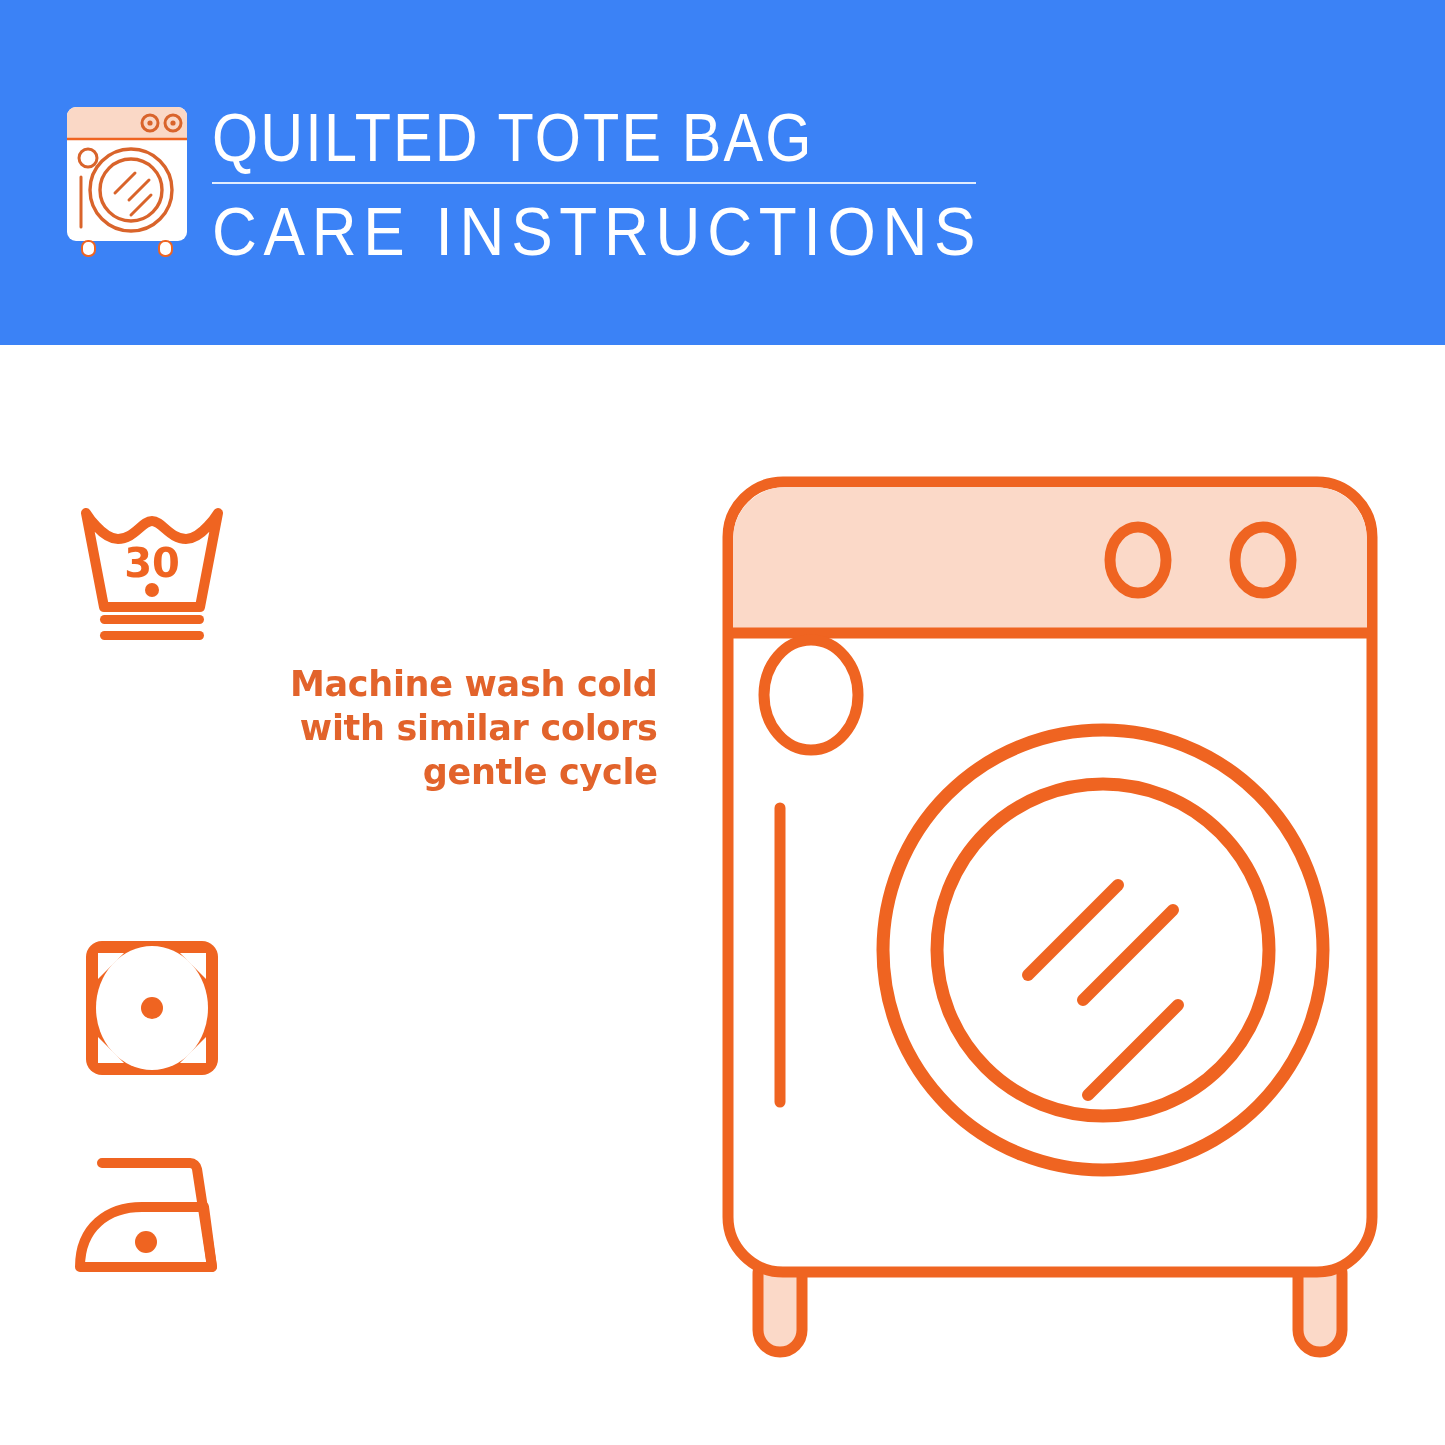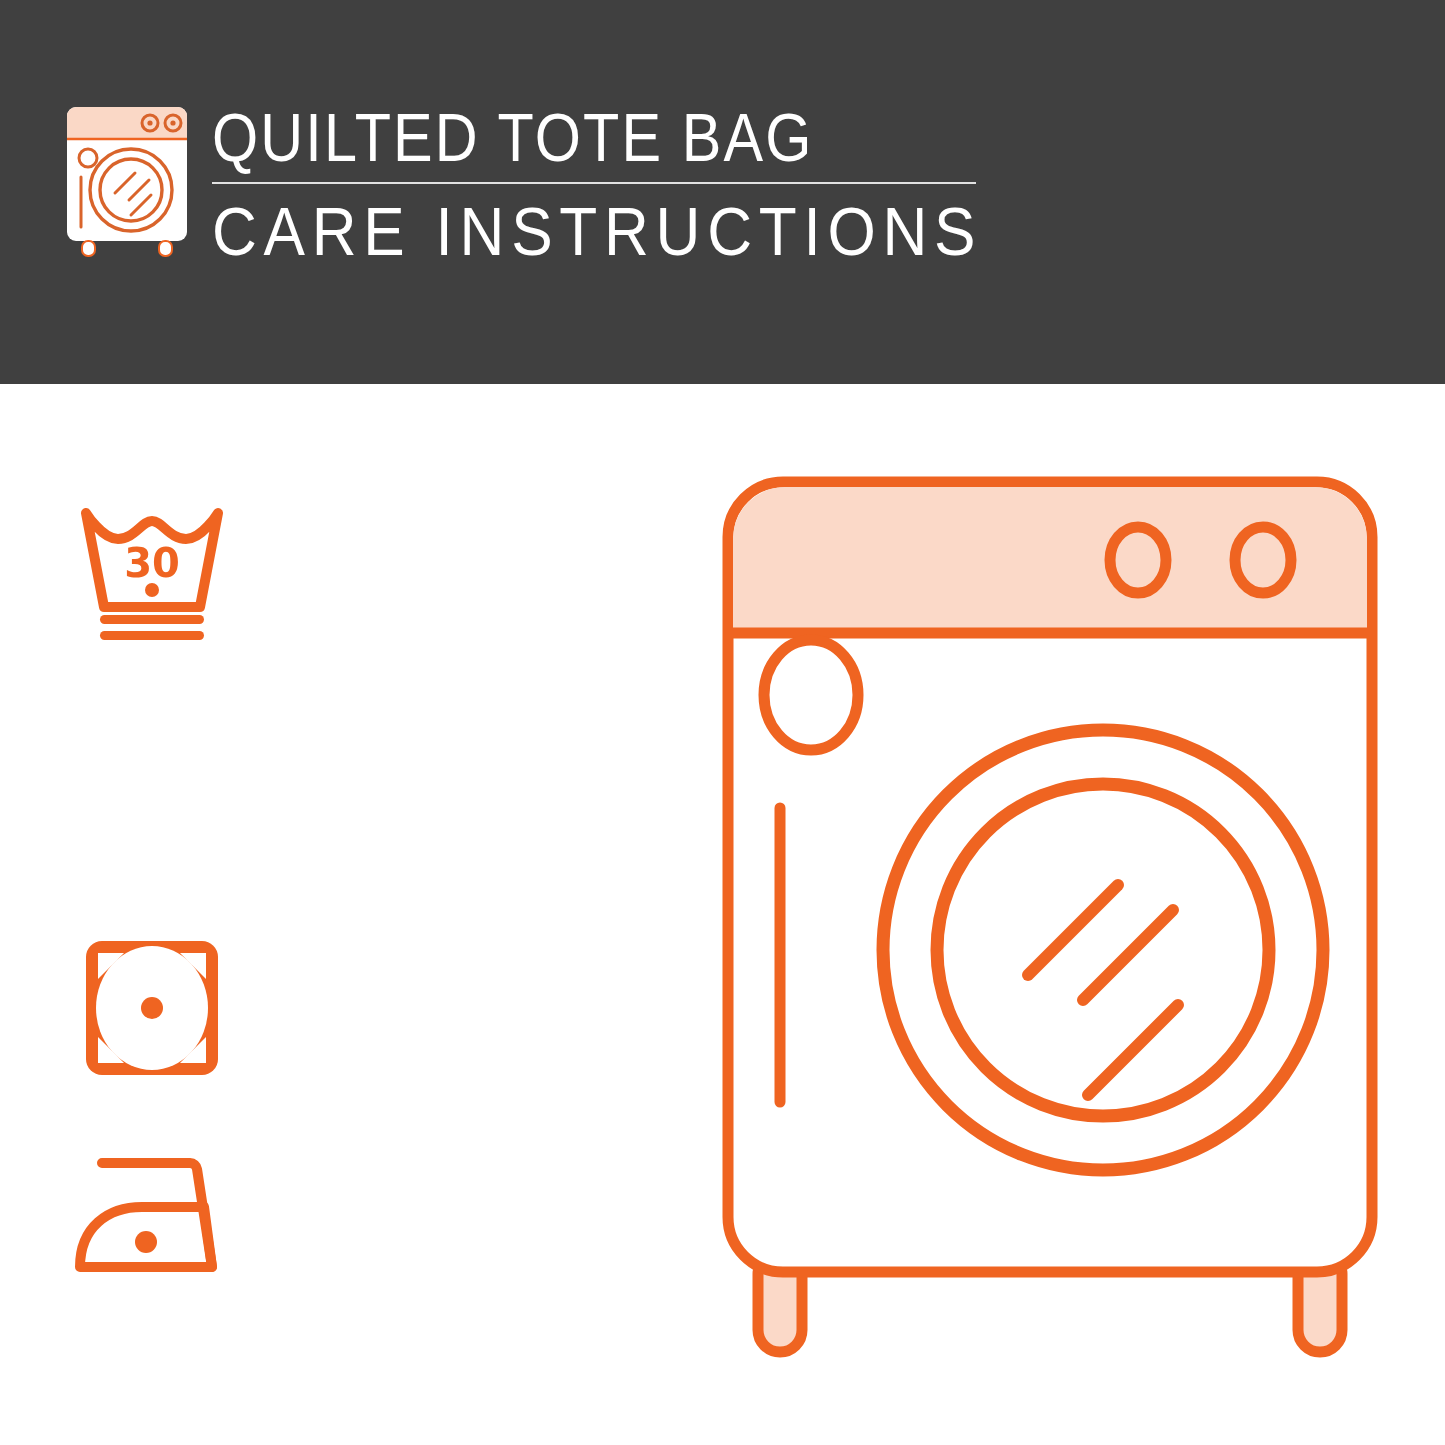--- a/index.html
+++ b/index.html
@@ -13,22 +13,22 @@
     font-family: "Liberation Sans", sans-serif;
     overflow: hidden;
     position: relative;
   }
 
   
   #header {
     position: absolute;
     left: 0; top: 0;
     width: 1445px;
-    height: 384px;
-    background: #404040;
+    height: 345px;
+    background: #3b82f6;
   }
   #header-icon {
     position: absolute;
     left: 63px;
     top: 103px;
     width: 128px;
     height: 155px;
   }
   #header-text {
     position: absolute;
@@ -171,20 +171,23 @@
         <path d="M14 18 C14 18 30 44 46 44 C62 44 70 26 80 26 C90 26 98 44 114 44 C130 44 146 18 146 18
                  L128 112 L32 112 Z" fill="none" stroke="#EF6421" stroke-width="10" stroke-linejoin="round" stroke-linecap="round"></path>
 
         <text x="80" y="82" text-anchor="middle" font-family="DejaVu Sans, sans-serif" font-size="40" font-weight="700" fill="#EF6421">30</text>
         <circle cx="80" cy="95" r="7" fill="#EF6421"></circle>
 
         <rect x="28" y="120" width="104" height="9" rx="4.5" fill="#EF6421"></rect>
         <rect x="28" y="136" width="104" height="9" rx="4.5" fill="#EF6421"></rect>
       </svg>
     </div>
+    <div class="care-text" id="text-wash">Machine wash cold
+with similar colors
+gentle cycle</div>
   </div>
 
 
   <div class="care-row" id="row-dry">
     <div class="care-symbol">
       <svg viewBox="0 0 160 150" width="160" height="150" xmlns="http://www.w3.org/2000/svg">
 
         <rect x="14" y="8" width="132" height="134" rx="16" fill="#EF6421"></rect>
 
         <ellipse cx="80" cy="75" rx="56" ry="62" fill="#FFFFFF"></ellipse>

